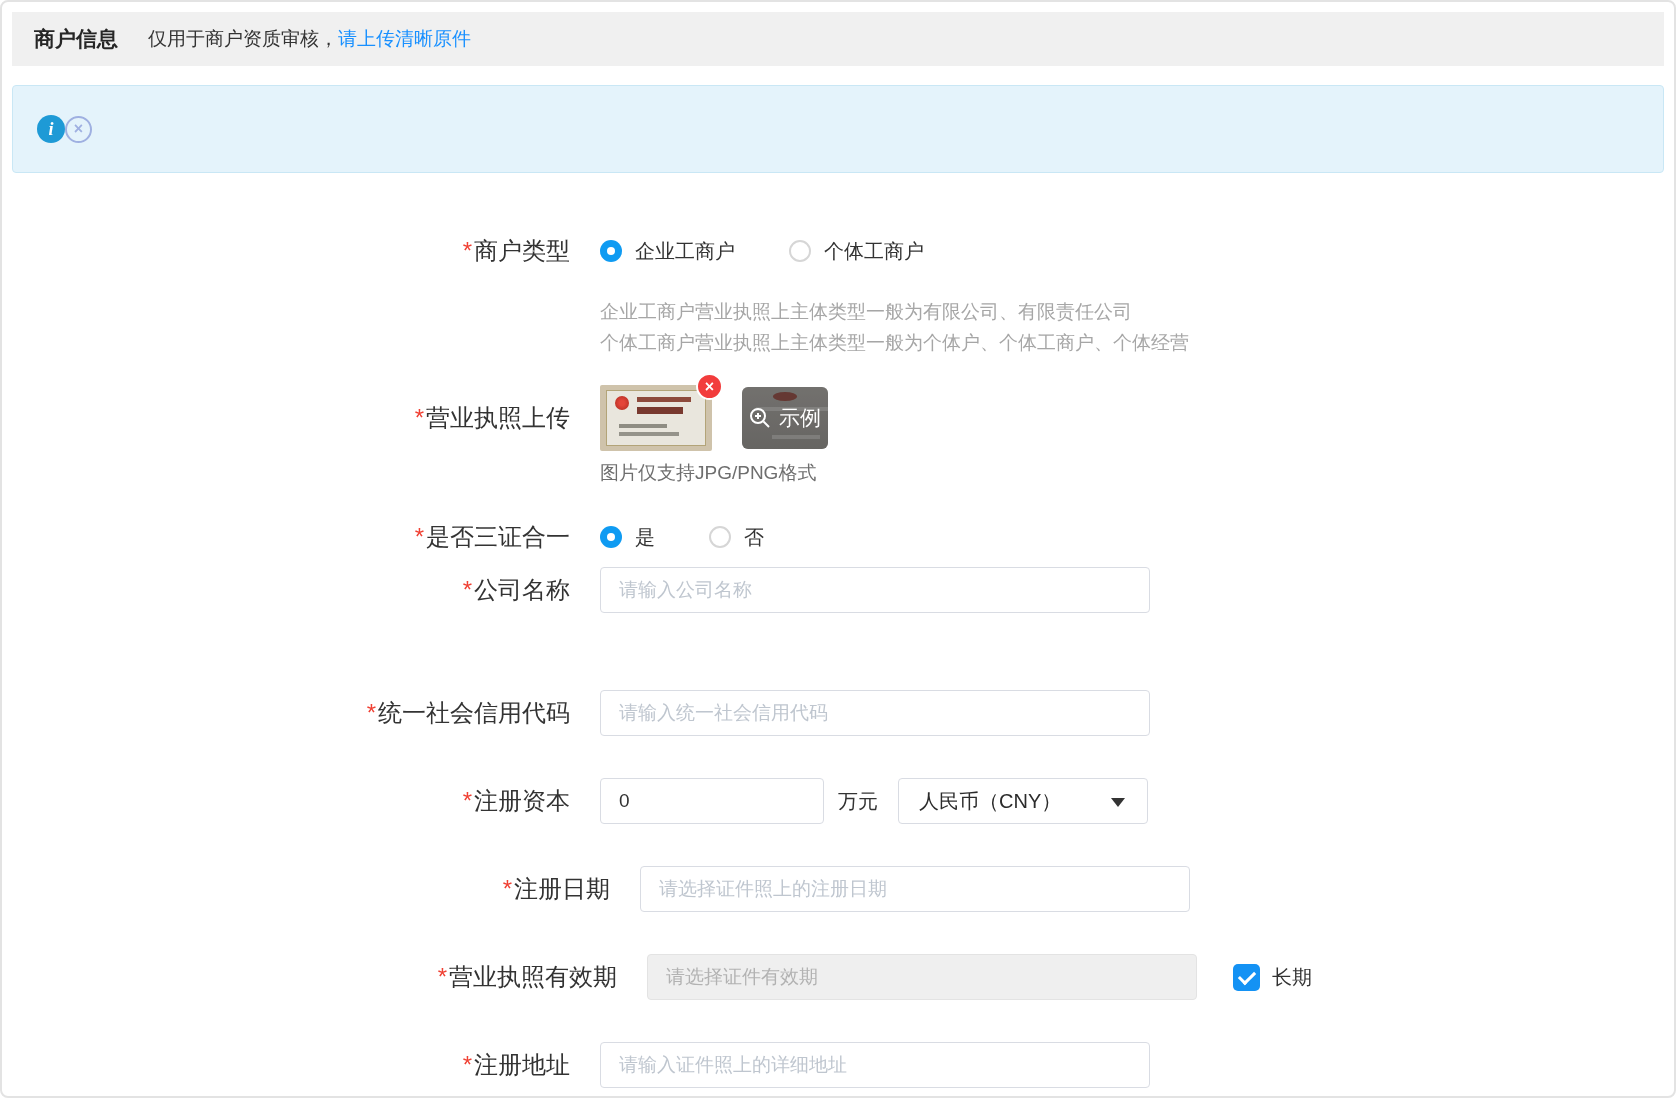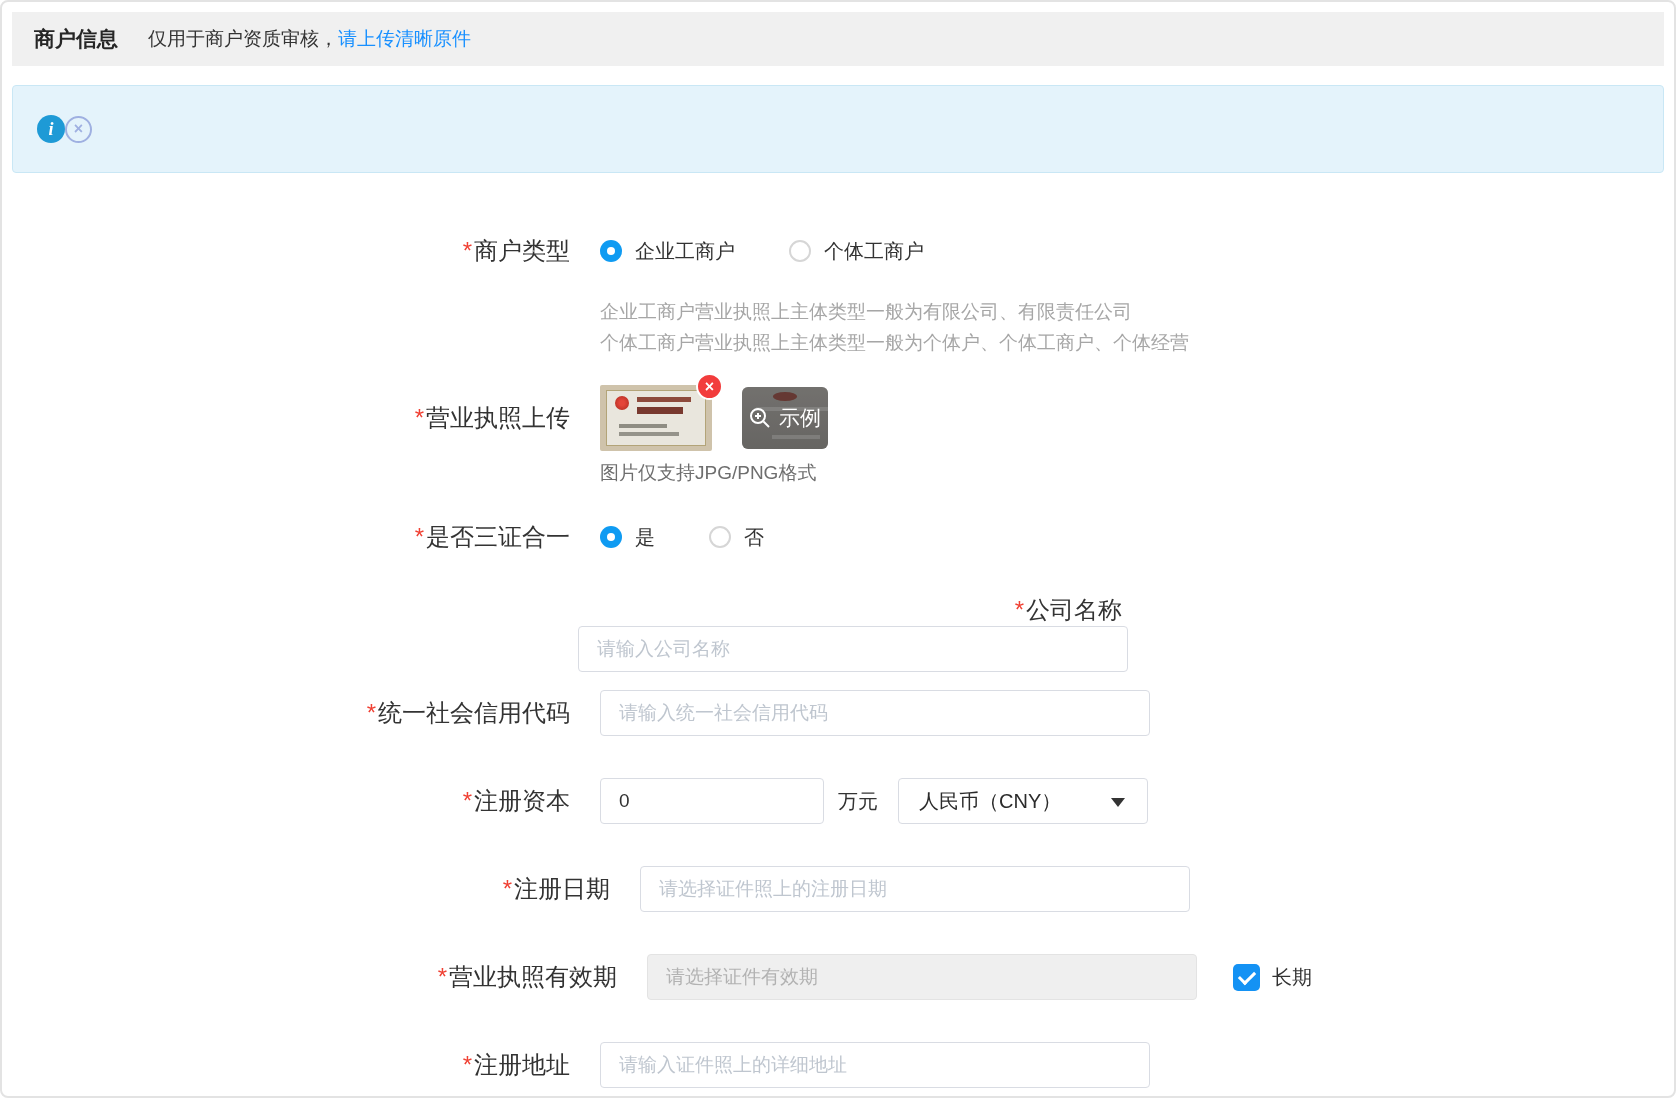--- a/index.html
+++ b/index.html
@@ -55,21 +55,21 @@
   .row { position: absolute; left: 0; width: 100%; display: flex; align-items: center; }
   .label-col { width: 568px; flex: none; text-align: right; font-size: 24px; color: #333; }
   .req { color: #f04134; margin-right: 2px; }
   .ctrl { margin-left: 30px; display: flex; align-items: center; }
 
   .r-merchant { top: 226px; height: 46px; }
   .help-block { position: absolute; top: 294px; left: 598px; font-size: 19px; color: #a6a6a6; line-height: 31px; }
   .r-upload { top: 383px; height: 66px; }
   .upload-note { position: absolute; top: 458px; left: 598px; font-size: 19px; color: #6e6e6e; }
   .r-three { top: 512px; height: 46px; }
-  .r-company { top: 592px; height: 46px; flex-direction: column; }
+  .r-company { top: 565px; height: 46px; }
   .r-credit { top: 688px; height: 46px; }
   .r-capital { top: 776px; height: 46px; }
   .r-date { top: 864px; height: 46px; padding-left: 40px; }
   .r-validity { top: 952px; height: 46px; padding-left: 47px; }
   .r-address { top: 1040px; height: 46px; }
 
   
   .radio-opt { display: flex; align-items: center; cursor: pointer; }
   .radio-opt + .radio-opt { margin-left: 54px; }
   .radio { width: 22px; height: 22px; border-radius: 50%; flex: none; position: relative; }

